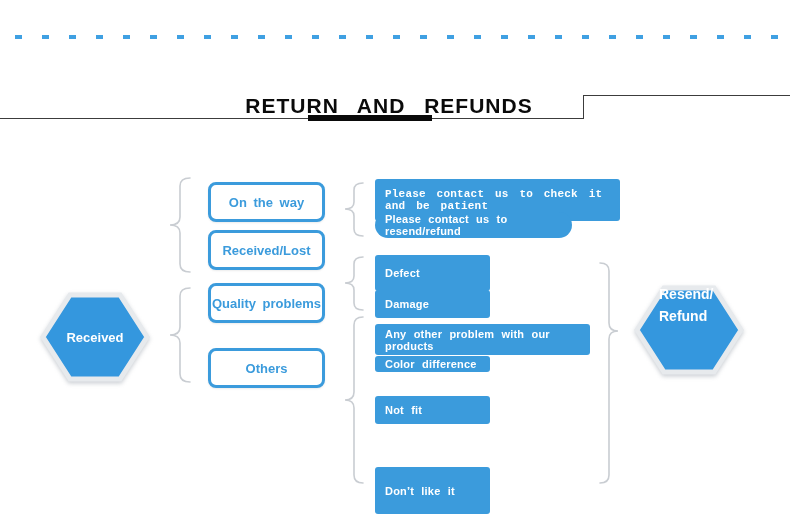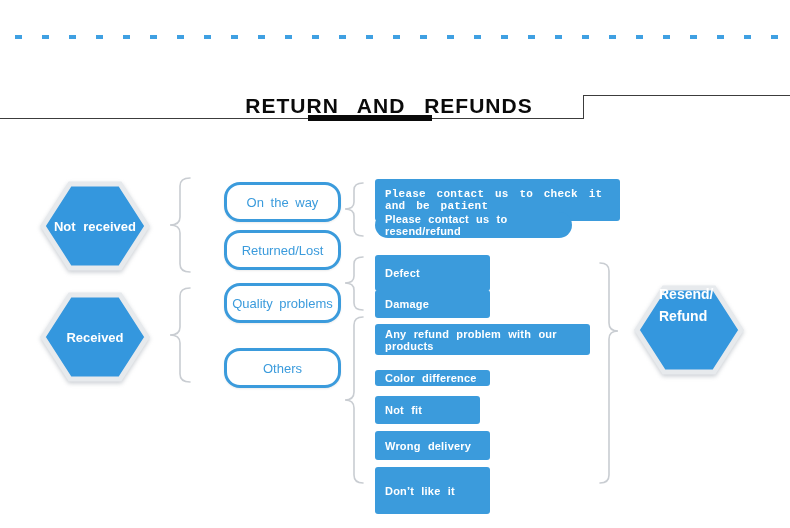--- a/index.html
+++ b/index.html
@@ -29,24 +29,24 @@
   .hex svg{position:absolute;left:0;top:0;filter:drop-shadow(0 2px 2px rgba(125,135,148,.4));}
   .hex-label{
     position:absolute;left:0;top:0;width:100%;height:100%;
     display:flex;align-items:center;justify-content:center;
     color:#fff;font-size:13px;font-weight:700;word-spacing:4px;text-align:center;
   }
   .hex-label.two-line{flex-direction:column;align-items:flex-start;justify-content:flex-start;
     padding-left:26px;box-sizing:border-box;line-height:22px;font-size:14px;}
 
   .mid-box{
-    position:absolute;left:224px;width:117px;height:40px;box-sizing:border-box;
-    background:#fff;border:3px solid #3b9bdc;border-radius:16px;
+    position:absolute;left:208px;width:117px;height:40px;box-sizing:border-box;
+    background:#fff;border:3px solid #3b9bdc;border-radius:8px;
     display:flex;align-items:center;justify-content:center;
-    color:#3b9bdc;font-size:13px;font-weight:400;word-spacing:3px;
+    color:#3b9bdc;font-size:13px;font-weight:700;word-spacing:3px;
     box-shadow:0 1px 2px rgba(0,0,0,.08);
   }
   .tag{
     position:absolute;left:375px;box-sizing:border-box;
     background:#3b9bdc;border-radius:3px;
     display:flex;align-items:center;padding-left:10px;
     color:#fff;font-size:11px;font-weight:700;word-spacing:4px;letter-spacing:.2px;
   }
 </style>
 </head>
@@ -64,47 +64,40 @@
 
   <svg class="brace-layer" width="790" height="528" viewBox="0 0 790 528">
     <path d="M190,178 Q180,178 180,186 L180,217 Q180,225 170,225 Q180,225 180,233 L180,264 Q180,272 190,272"></path>
     <path d="M190,288 Q180,288 180,296 L180,327 Q180,335 170,335 Q180,335 180,343 L180,374 Q180,382 190,382"></path>
     <path d="M363,183 Q354,183 354,190 L354,202 Q354,209 345,209 Q354,209 354,216 L354,229 Q354,236 363,236"></path>
     <path d="M363,257 Q354,257 354,264 L354,276 Q354,283 345,283 Q354,283 354,290 L354,303 Q354,310 363,310"></path>
     <path d="M363,317 Q354,317 354,325 L354,392 Q354,400 345,400 Q354,400 354,408 L354,475 Q354,483 363,483"></path>
     <path d="M600,263 Q609,263 609,271 L609,323 Q609,331 618,331 Q609,331 609,339 L609,475 Q609,483 600,483"></path>
   </svg>
 
-  <div class="hex" style="left:39px;top:179px;">
-    <svg width="112" height="94" viewBox="0 0 112 94">
-      <polygon points="4,47 31,5 81,5 108,47 81,89 31,89" fill="#3497de" stroke="#e7eaed" stroke-width="5"></polygon>
-    </svg>
-    <div class="hex-label">Not received</div>
-  </div>
 
   <div class="hex" style="left:39px;top:290px;">
     <svg width="112" height="94" viewBox="0 0 112 94">
       <polygon points="4,47 31,5 81,5 108,47 81,89 31,89" fill="#3497de" stroke="#e7eaed" stroke-width="5"></polygon>
     </svg>
     <div class="hex-label">Received</div>
   </div>
 
   <div class="mid-box" style="top:182px;">On the way</div>
-  <div class="mid-box" style="top:230px;">Returned/Lost</div>
+  <div class="mid-box" style="top:230px;">Received/Lost</div>
   <div class="mid-box" style="top:283px;">Quality problems</div>
   <div class="mid-box" style="top:348px;">Others</div>
 
   <div class="tag" style="top:179px;width:245px;height:42px;font-family:Liberation Mono, monospace;">Please contact us to check it and be patient</div>
   <div class="tag" style="top:212px;width:197px;height:26px;border-radius:13px;">Please contact us to resend/refund</div>
   <div class="tag" style="top:255px;width:115px;height:36px;">Defect</div>
   <div class="tag" style="top:290px;width:115px;height:28px;">Damage</div>
-  <div class="tag" style="top:324px;width:215px;height:31px;">Any refund problem with our products</div>
-  <div class="tag" style="top:370px;width:115px;height:16px;">Color difference</div>
-  <div class="tag" style="top:396px;width:105px;height:28px;">Not fit</div>
-  <div class="tag" style="top:431px;width:115px;height:29px;">Wrong delivery</div>
+  <div class="tag" style="top:324px;width:215px;height:31px;">Any other problem with our products</div>
+  <div class="tag" style="top:356px;width:115px;height:16px;">Color difference</div>
+  <div class="tag" style="top:396px;width:115px;height:28px;">Not fit</div>
   <div class="tag" style="top:467px;width:115px;height:47px;">Don’t like it</div>
 
   <div class="hex" style="left:633px;top:283px;">
     <svg width="112" height="94" viewBox="0 0 112 94">
       <polygon points="4,47 31,5 81,5 108,47 81,89 31,89" fill="#3497de" stroke="#e7eaed" stroke-width="5"></polygon>
     </svg>
     <div class="hex-label two-line">
       <span>Resend/</span>
       <span>Refund</span>
     </div>

